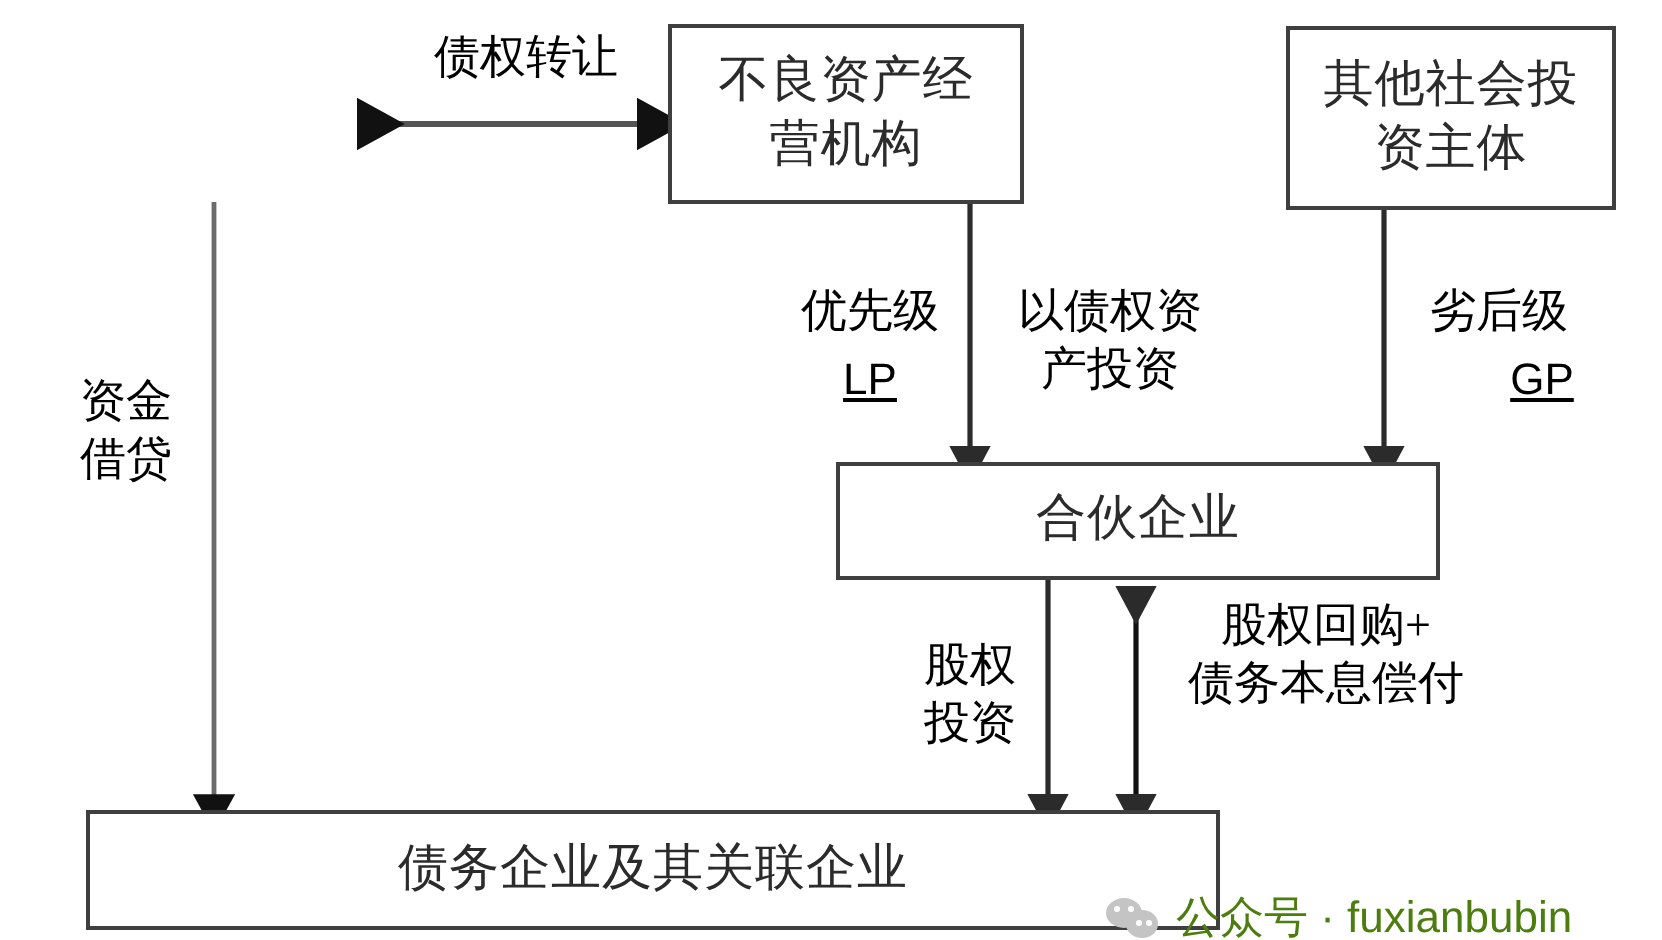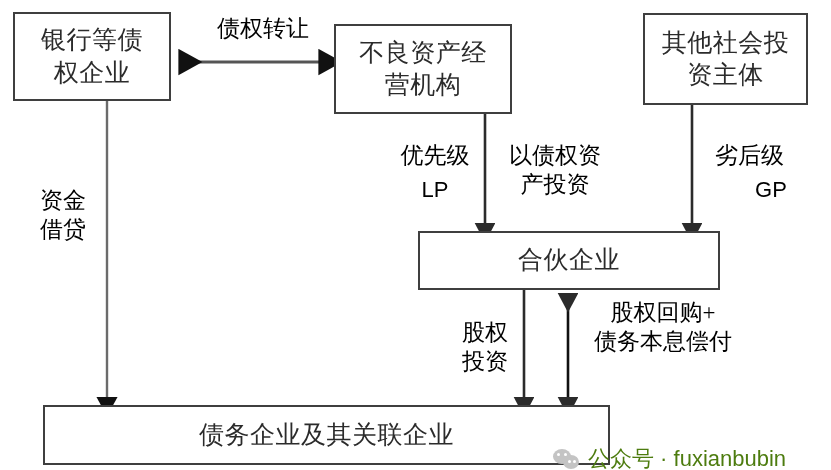--- a/index.html
+++ b/index.html
@@ -39,20 +39,21 @@
     color: #000000;
     font-size: 23px;
     line-height: 1.28;
     text-align: center;
     white-space: pre-line;
     font-family: "Liberation Serif", "DejaVu Serif", serif;
   }
   .edge-label.latin {
     font-family: "Liberation Sans", "DejaVu Sans", sans-serif;
     font-size: 22px;
+    text-decoration: underline;
   }
   svg.wires {
     position: absolute;
     left: 0; top: 0;
     width: 831px;
     height: 470px;
     overflow: visible;
   }
   .watermark {
     position: absolute;
@@ -123,26 +124,22 @@
 
     <g>
       <line x1="524" y1="290" x2="524" y2="400" stroke="#2b2b2b" stroke-width="2.6" marker-end="url(#arr)"></line>
     </g>
 
     <g>
       <line x1="568" y1="296" x2="568" y2="400" stroke="#111111" stroke-width="2.6" marker-start="url(#arr)" marker-end="url(#arr)"></line>
     </g>
   </svg>
 
-  <div class="node" style="left:13px; top:12px; width:158px; height:89px;">
-    <span class="label">银行等债
-权企业</span>
-  </div>
 
-  <div class="node" style="left:334px; top:12px; width:178px; height:90px;margin-top:12px;">
+  <div class="node" style="left:334px; top:12px; width:178px; height:90px;">
     <span class="label">不良资产经
 营机构</span>
   </div>
 
   <div class="node" style="left:643px; top:13px; width:165px; height:92px;">
     <span class="label">其他社会投
 资主体</span>
   </div>
 
   <div class="node" style="left:418px; top:231px; width:302px; height:59px;">

